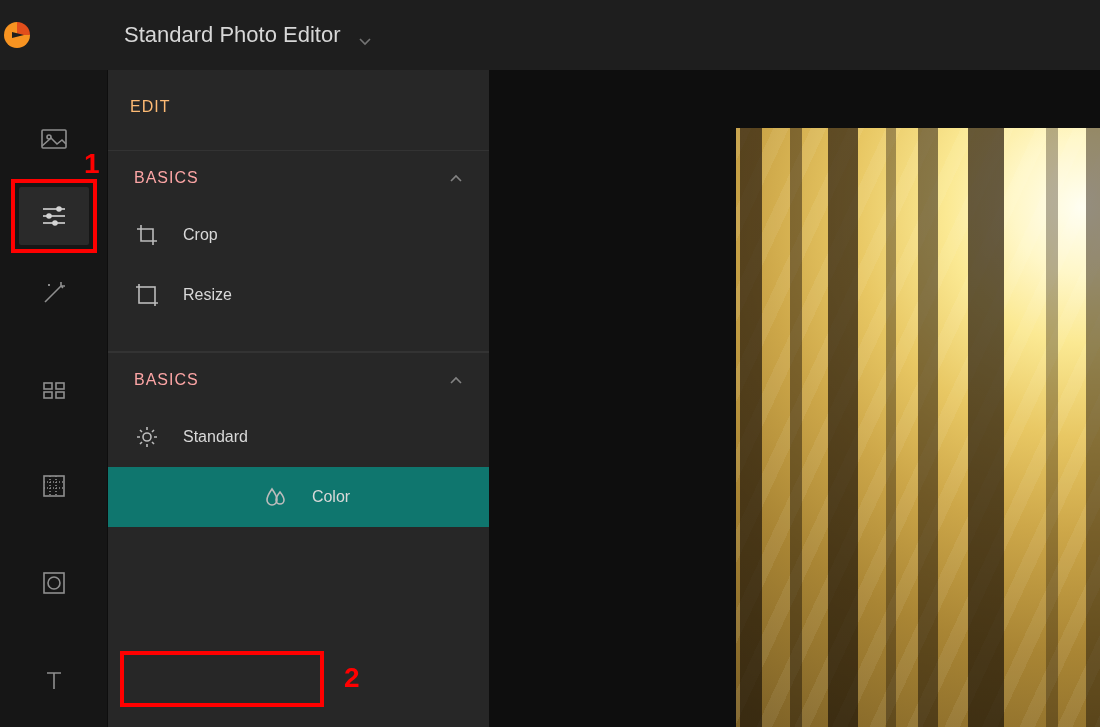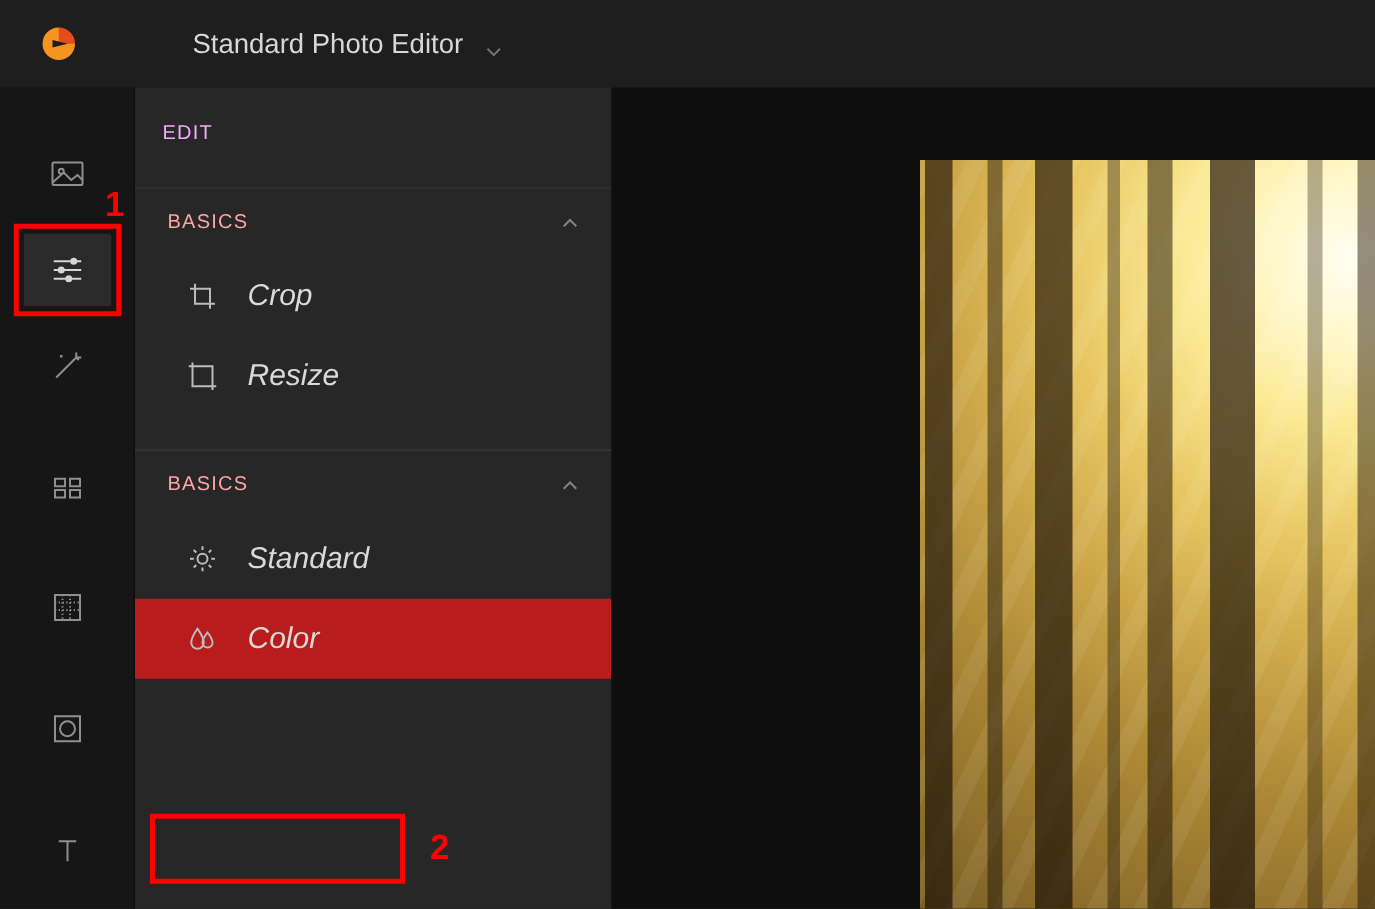--- a/index.html
+++ b/index.html
@@ -3,21 +3,20 @@
 <meta charset="utf-8">
 <style>
   * { box-sizing: border-box; margin: 0; padding: 0; }
   html, body { width: 1100px; height: 727px; background: #1a1a1a; font-family: -apple-system, "Helvetica Neue", Arial, sans-serif; overflow: hidden; }
   
   .header {
     height: 70px;
     background: #1e1e1e;
     display: flex;
     align-items: center;
-    padding-left: 30px;
     gap: 90px;
   }
   .logo { width: 34px; height: 34px; }
   .mode-select {
     display: flex;
     align-items: center;
     gap: 18px;
     color: #d7d7d7;
     font-size: 22px;
     font-weight: 400;
@@ -57,47 +56,46 @@
     color: #c9c9c9;
     display: flex;
     flex-direction: column;
     border-right: 1px solid #0e0e0e;
     overflow: hidden;
   }
   .panel-title {
     font-size: 16px;
     letter-spacing: 1px;
     padding: 28px 16px 34px 22px;
-    color: #f0abfc;
+    color: #fdba74;
   }
   .section-header {
     display: flex;
     align-items: center;
     justify-content: space-between;
     padding: 18px 26px;
     color: #fca5a5;
     font-size: 16px;
     letter-spacing: 1px;
     cursor: pointer;
     border-top: 1px solid #333;
   }
   .section-header:first-of-type { border-top: none; }
   .section-chevron { width: 14px; height: 14px; opacity: .7; }
   .item-list { padding-bottom: 18px; }
   .item {
     display: flex;
     align-items: center;
     gap: 24px;
-    padding: 18px 10px 18px 42px;
+    padding: 18px 10px 18px 27px;
     color: #d9d9d9;
-    font-size: 24px;
+    font-size: 16px;
     cursor: pointer;
-    font-style: italic;
-  }
-  .item.active { background: #b91c1c; }
+  }
+  .item.active { background: #0f766e; justify-content: center; }
   .item .item-icon { width: 24px; height: 24px; stroke: #bcbcbc; fill: none; stroke-width: 1.6; flex-shrink:0; }
   .sep { height: 1px; background: #333; margin: 8px 0 0 0; }
 
   
   .canvas-area {
     flex: 1;
     background: #0e0e0e;
     position: relative;
     overflow: hidden;
   }

